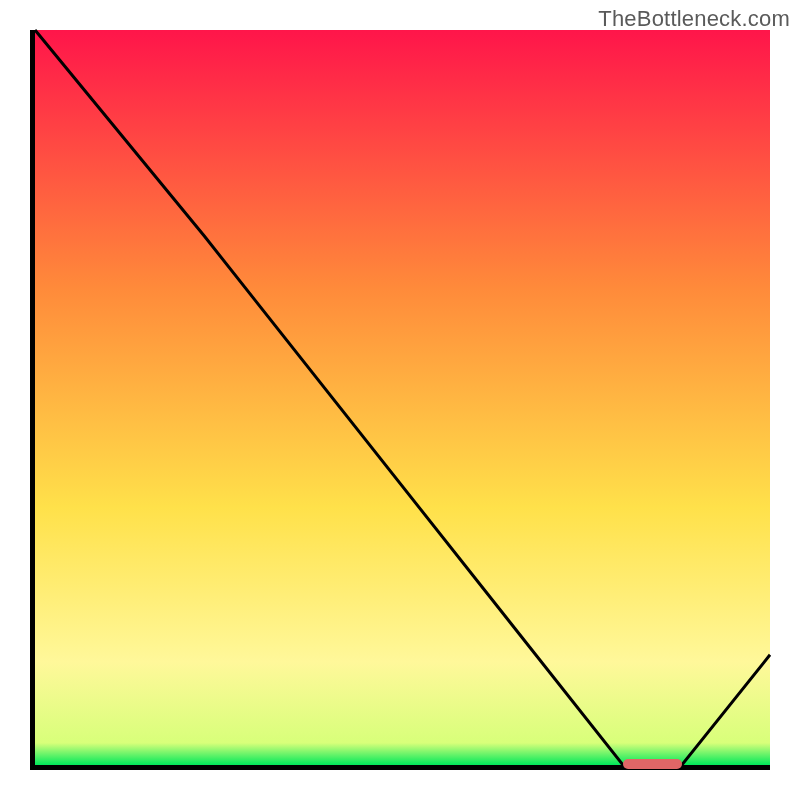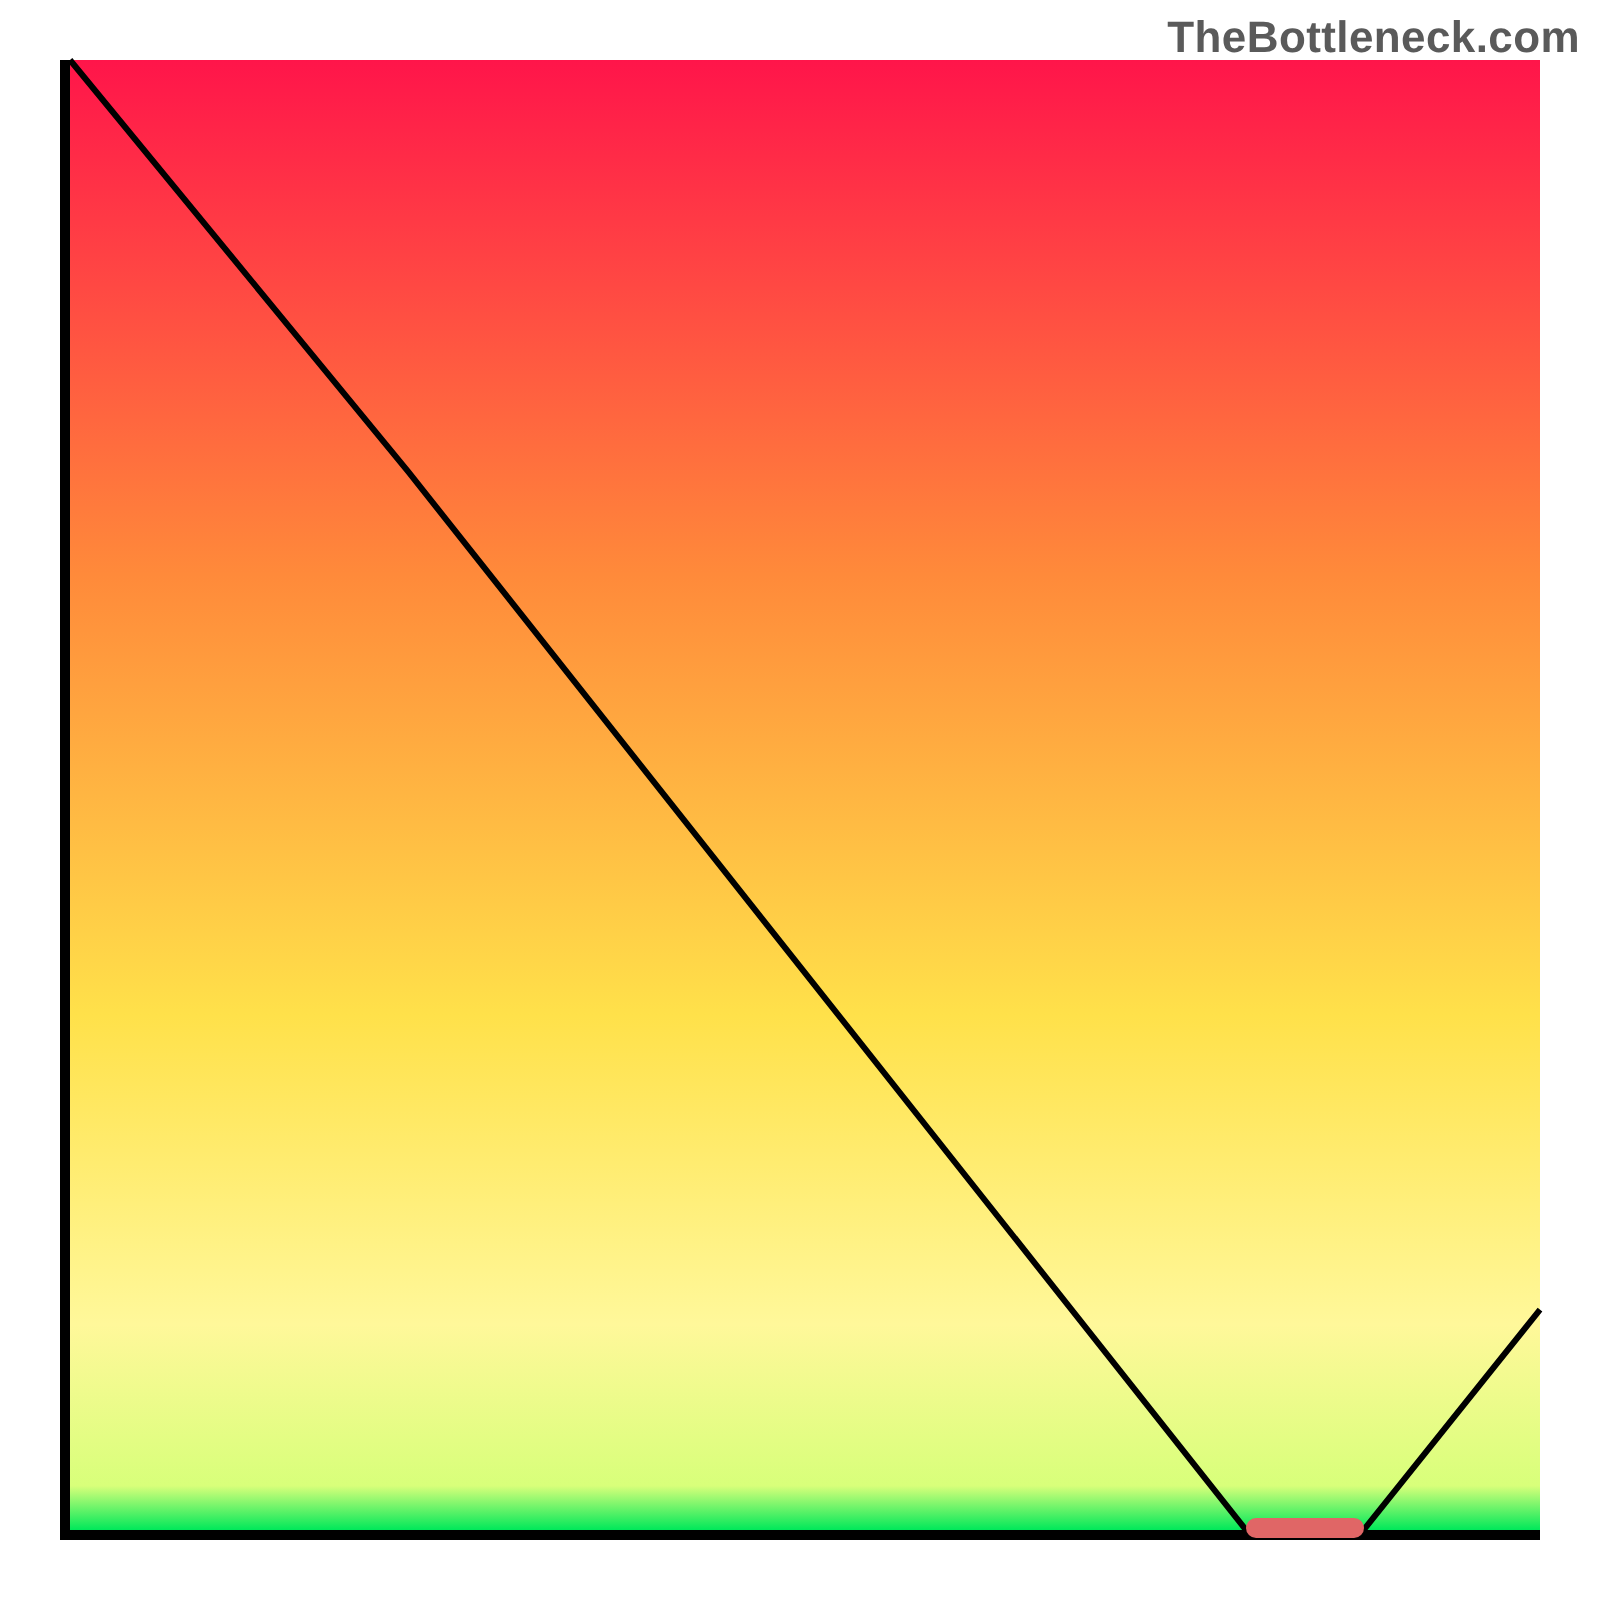--- a/index.html
+++ b/index.html
@@ -14,21 +14,21 @@
   .container {
     position: relative;
     width: 800px;
     height: 800px;
   }
   .watermark {
     position: absolute;
     top: 6px;
     right: 10px;
     font-size: 22px;
-    font-weight: 700;
+    font-weight: 400;
     color: #5a5a5a;
     letter-spacing: 0.2px;
   }
   .plot-frame {
     position: absolute;
     left: 30px;
     top: 30px;
     width: 740px;
     height: 740px;
     border-left: 5px solid #000;

